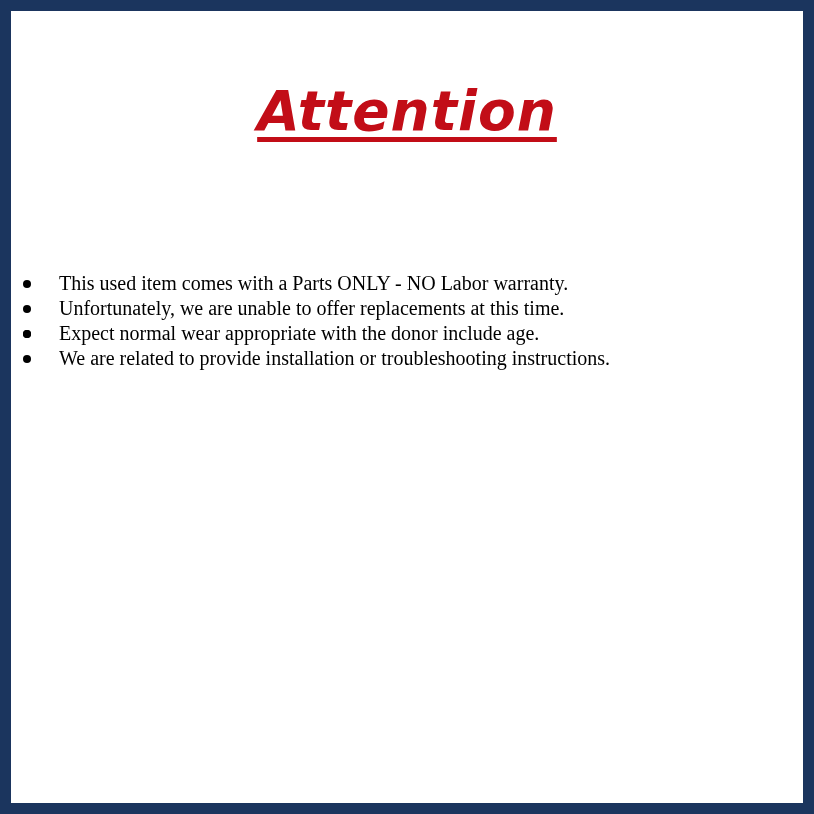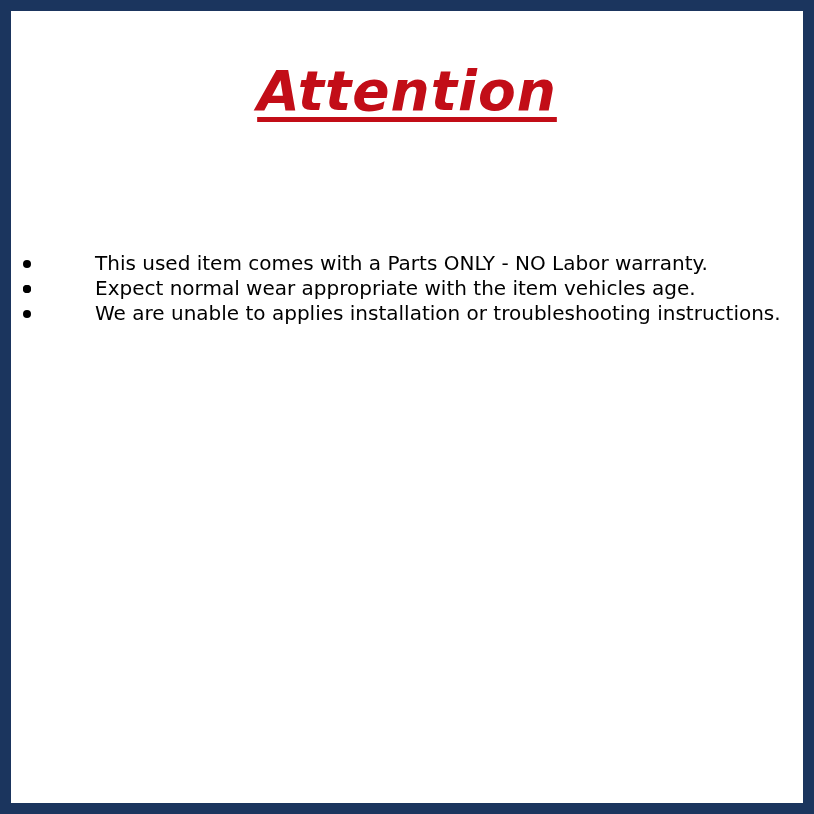--- a/index.html
+++ b/index.html
@@ -16,21 +16,21 @@
     font-family: "DejaVu Sans", "Liberation Sans", sans-serif;
   }
   .notice-page {
     width: 814px;
     height: 814px;
     background: var(--bg-color);
     border: 11px solid var(--border-color);
     overflow: hidden;
   }
   .heading-wrap {
-    margin-top: 48px;
+    margin-top: 68px;
     text-align: center;
   }
   h1.attention-heading {
     display: inline-block;
     color: var(--heading-color);
     font-size: 55px;
     font-weight: bold;
     font-style: italic;
     letter-spacing: 1px;
     text-decoration: underline;
@@ -41,21 +41,22 @@
   ul.warranty-list {
     list-style: none;
     margin-top: 128px;
     width: 775px;
     color: var(--text-color);
     font-size: 20px;
     line-height: 25px;
   }
   ul.warranty-list li {
     position: relative;
-    padding-left: 84px;
+    padding-left: 48px;
+    font-family: Liberation Serif, serif;
   }
   ul.warranty-list li .bullet-dot {
     position: absolute;
     left: 12px;
     top: 9px;
     width: 8px;
     height: 8px;
     border-radius: 50%;
     background: var(--text-color);
   }
@@ -69,24 +70,28 @@
     <h1 class="attention-heading">Attention</h1>
   </div>
 
   <ul class="warranty-list">
     <li>
       <span class="bullet-dot"></span>
       <span>This used item comes with a Parts ONLY - NO Labor warranty.</span>
     </li>
     <li>
       <span class="bullet-dot"></span>
+      <span>Unfortunately, we are unable to offer replacements at this time.</span>
     </li>
     <li>
       <span class="bullet-dot"></span>
-      <span>Expect normal wear appropriate with the item vehicles age.</span>
     </li>
     <li>
       <span class="bullet-dot"></span>
-      <span>We are unable to applies installation or troubleshooting instructions.</span>
+      <span>Expect normal wear appropriate with the donor include age.</span>
+    </li>
+    <li>
+      <span class="bullet-dot"></span>
+      <span>We are related to provide installation or troubleshooting instructions.</span>
     </li>
   </ul>
 
 </div>
 
 </body></html>

